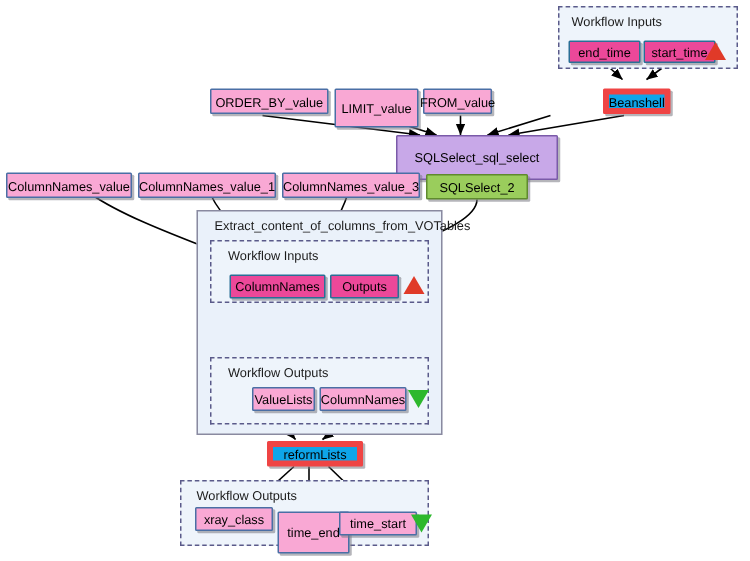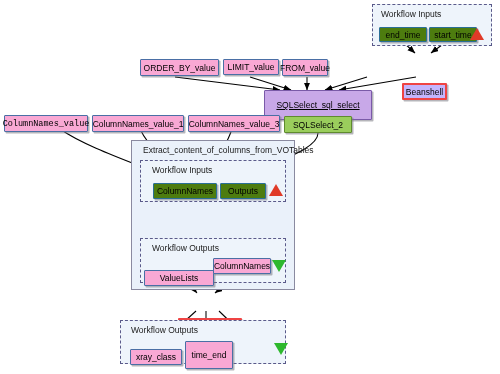--- a/index.html
+++ b/index.html
@@ -56,27 +56,26 @@
     color: #000000;
     white-space: nowrap;
     border-radius: 1px;
     box-shadow: 1.5px 1.5px 0 rgba(120,120,130,0.55);
   }
   .n-value {
     background: #f9a8d4;
     border: 1px solid #4a6fa5;
   }
   .n-port {
-    background: #4d7c0f;
+    background: #ec4899;
     border: 1px solid #2a6f96;
   }
   .n-proc {
-    background: #c4b5fd;
-    border: 2px solid #ef4444;
-    margin-top: 24px;
+    background: #0ea5e9;
+    border: 4px solid #ef4444;
   }
   .n-nested {
     background: #c8a8e8;
     border: 1px solid #7a5aa8;
   }
   .n-green {
     background: #9acd5c;
     border: 1px solid #5f8a2e;
   }
   
@@ -152,38 +151,38 @@
     <span>end_time</span>
   </div>
   <div class="node n-port" style="left:429px; top:27px; width:48px; height:15px;">
     <span>start_time</span>
   </div>
   <div class="tri tri-up" style="left:470px; top:28px;"></div>
 
   <div class="node n-value" style="left:140px; top:59px; width:79px; height:17px;">
     <span>ORDER_BY_value</span>
   </div>
-  <div class="node n-value" style="left:223px; top:59px; width:56px; height:16px;">
+  <div class="node n-value" style="left:223px; top:59px; width:56px; height:26px;">
     <span>LIMIT_value</span>
   </div>
   <div class="node n-value" style="left:282px; top:59px; width:46px; height:17px;">
     <span>FROM_value</span>
   </div>
   <div class="node n-proc" style="left:402px; top:59px; width:45px; height:17px;">
     <span>Beanshell</span>
   </div>
 
-  <div class="node n-nested" style="left:264px; top:90px; width:108px; height:30px;text-decoration:underline;">
+  <div class="node n-nested" style="left:264px; top:90px; width:108px; height:30px;">
     <span>SQLSelect_sql_select</span>
   </div>
   <div class="node n-green" style="left:284px; top:116px; width:68px; height:17px;">
     <span>SQLSelect_2</span>
   </div>
 
-  <div class="node n-value" style="left:4px; top:115px; width:84px; height:17px;font-family:Liberation Mono, monospace;">
+  <div class="node n-value" style="left:4px; top:115px; width:84px; height:17px;">
     <span>ColumnNames_value</span>
   </div>
   <div class="node n-value" style="left:92px; top:115px; width:92px; height:17px;">
     <span>ColumnNames_value_1</span>
   </div>
   <div class="node n-value" style="left:188px; top:115px; width:92px; height:17px;">
     <span>ColumnNames_value_3</span>
   </div>
 
   <div class="group solid" style="left:131px; top:140px; width:164px; height:150px;"></div>
@@ -197,36 +196,39 @@
   </div>
   <div class="node n-port" style="left:220px; top:183px; width:46px; height:16px;">
     <span>Outputs</span>
   </div>
   <div class="tri tri-up" style="left:269px; top:184px;"></div>
 
 
   <div class="group dashed" style="left:140px; top:238px; width:146px; height:45px;"></div>
   <div class="group-label" style="left:152px; top:243px;">Workflow Outputs</div>
 
-  <div class="node n-value" style="left:144px; top:258px; width:70px; height:16px;margin-top:12px;">
+  <div class="node n-value" style="left:168px; top:258px; width:42px; height:16px;">
     <span>ValueLists</span>
   </div>
   <div class="node n-value" style="left:213px; top:258px; width:58px; height:16px;">
     <span>ColumnNames</span>
   </div>
   <div class="tri tri-down" style="left:272px; top:260px;"></div>
 
   <div class="node n-proc" style="left:178px; top:294px; width:64px; height:17px;">
     <span>reformLists</span>
   </div>
 
   <div class="group dashed" style="left:120px; top:320px; width:166px; height:44px;"></div>
   <div class="group-label" style="left:131px; top:325px;">Workflow Outputs</div>
 
-  <div class="node n-value" style="left:130px; top:349px; width:52px; height:16px;">
+  <div class="node n-value" style="left:130px; top:338px; width:52px; height:16px;">
     <span>xray_class</span>
   </div>
   <div class="node n-value" style="left:185px; top:341px; width:48px; height:28px;">
     <span>time_end</span>
   </div>
+  <div class="node n-value" style="left:226px; top:341px; width:52px; height:16px;">
+    <span>time_start</span>
+  </div>
   <div class="tri tri-down" style="left:274px; top:343px;"></div>
 
 </div>
 
 </body></html>

